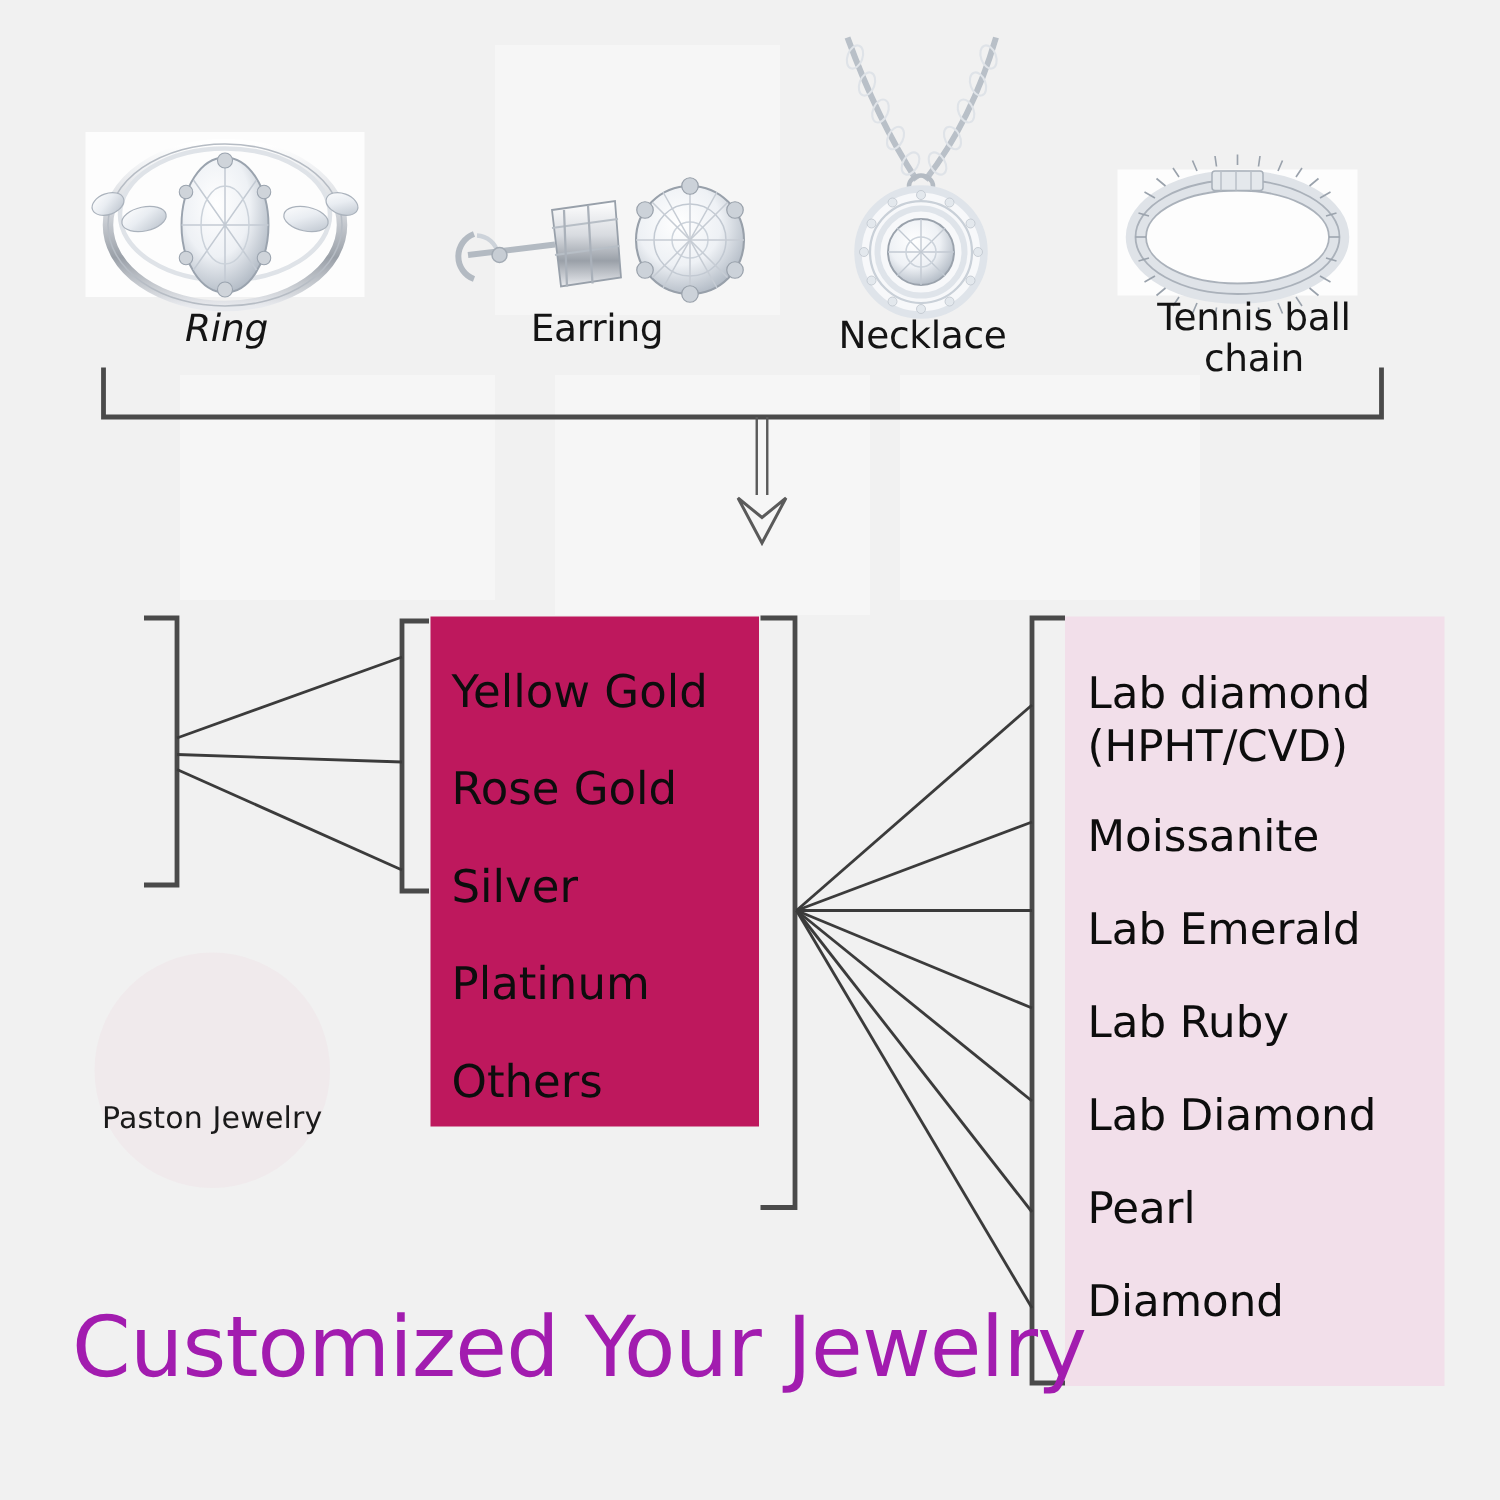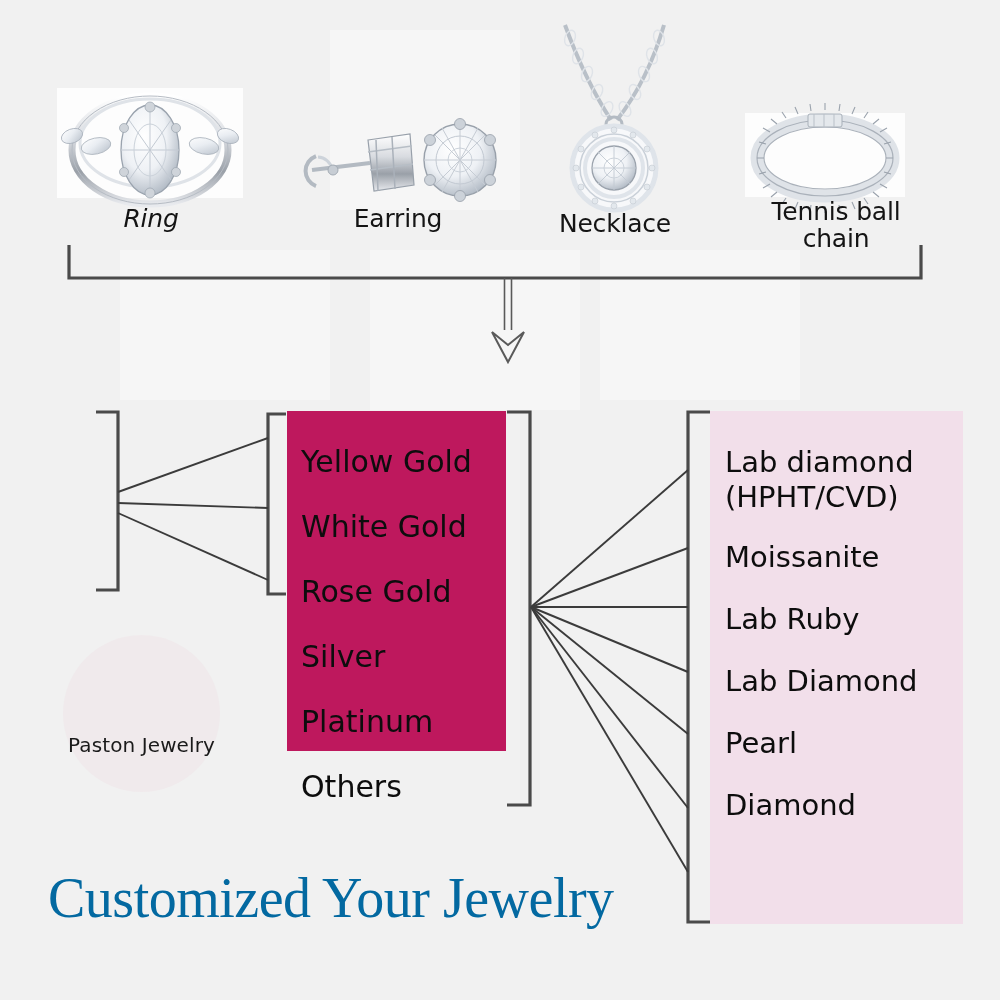--- a/index.html
+++ b/index.html
@@ -113,24 +113,23 @@
     font-size: 20px;
     color: #1a1a1a;
     letter-spacing: 0.1px;
   }
 
   
   #headline {
     position: absolute;
     left: 48px; top: 866px;
     font-size: 56px;
-    color: #0369a1;
+    color: #a21caf;
     letter-spacing: -0.5px;
     white-space: nowrap;
-    font-family: Liberation Serif, serif;
   }
 </style>
 </head>
 <body>
 
 <div id="stage">
 
   <div class="wash" style="left:120px; top:250px; width:210px; height:150px;"></div>
   <div class="wash" style="left:370px; top:250px; width:210px; height:160px;"></div>
   <div class="wash" style="left:600px; top:250px; width:200px; height:150px;"></div>
@@ -344,31 +343,31 @@
   </div>
 
   <div class="product" style="left:760px; top:198px; width:152px;">
     <div class="product-label">Tennis ball
 chain</div>
   </div>
 
 
   <div class="colbox" id="metal-box">
     <div class="row">Yellow Gold</div>
-    <div class="row">White Gold</div>
     <div class="row">Rose Gold</div>
     <div class="row">Silver</div>
     <div class="row">Platinum</div>
     <div class="row">Others</div>
   </div>
 
   <div class="colbox" id="gem-box">
     <div class="row first">Lab diamond
 (HPHT/CVD)</div>
     <div class="row spaced">Moissanite</div>
+    <div class="row spaced">Lab Emerald</div>
     <div class="row spaced">Lab Ruby</div>
     <div class="row spaced">Lab Diamond</div>
     <div class="row spaced">Pearl</div>
     <div class="row">Diamond</div>
   </div>
 
   <div id="logo">
     <div id="logo-mark" style="height:60px;"></div>
     <div id="logo-text">Paston Jewelry</div>
   </div>

